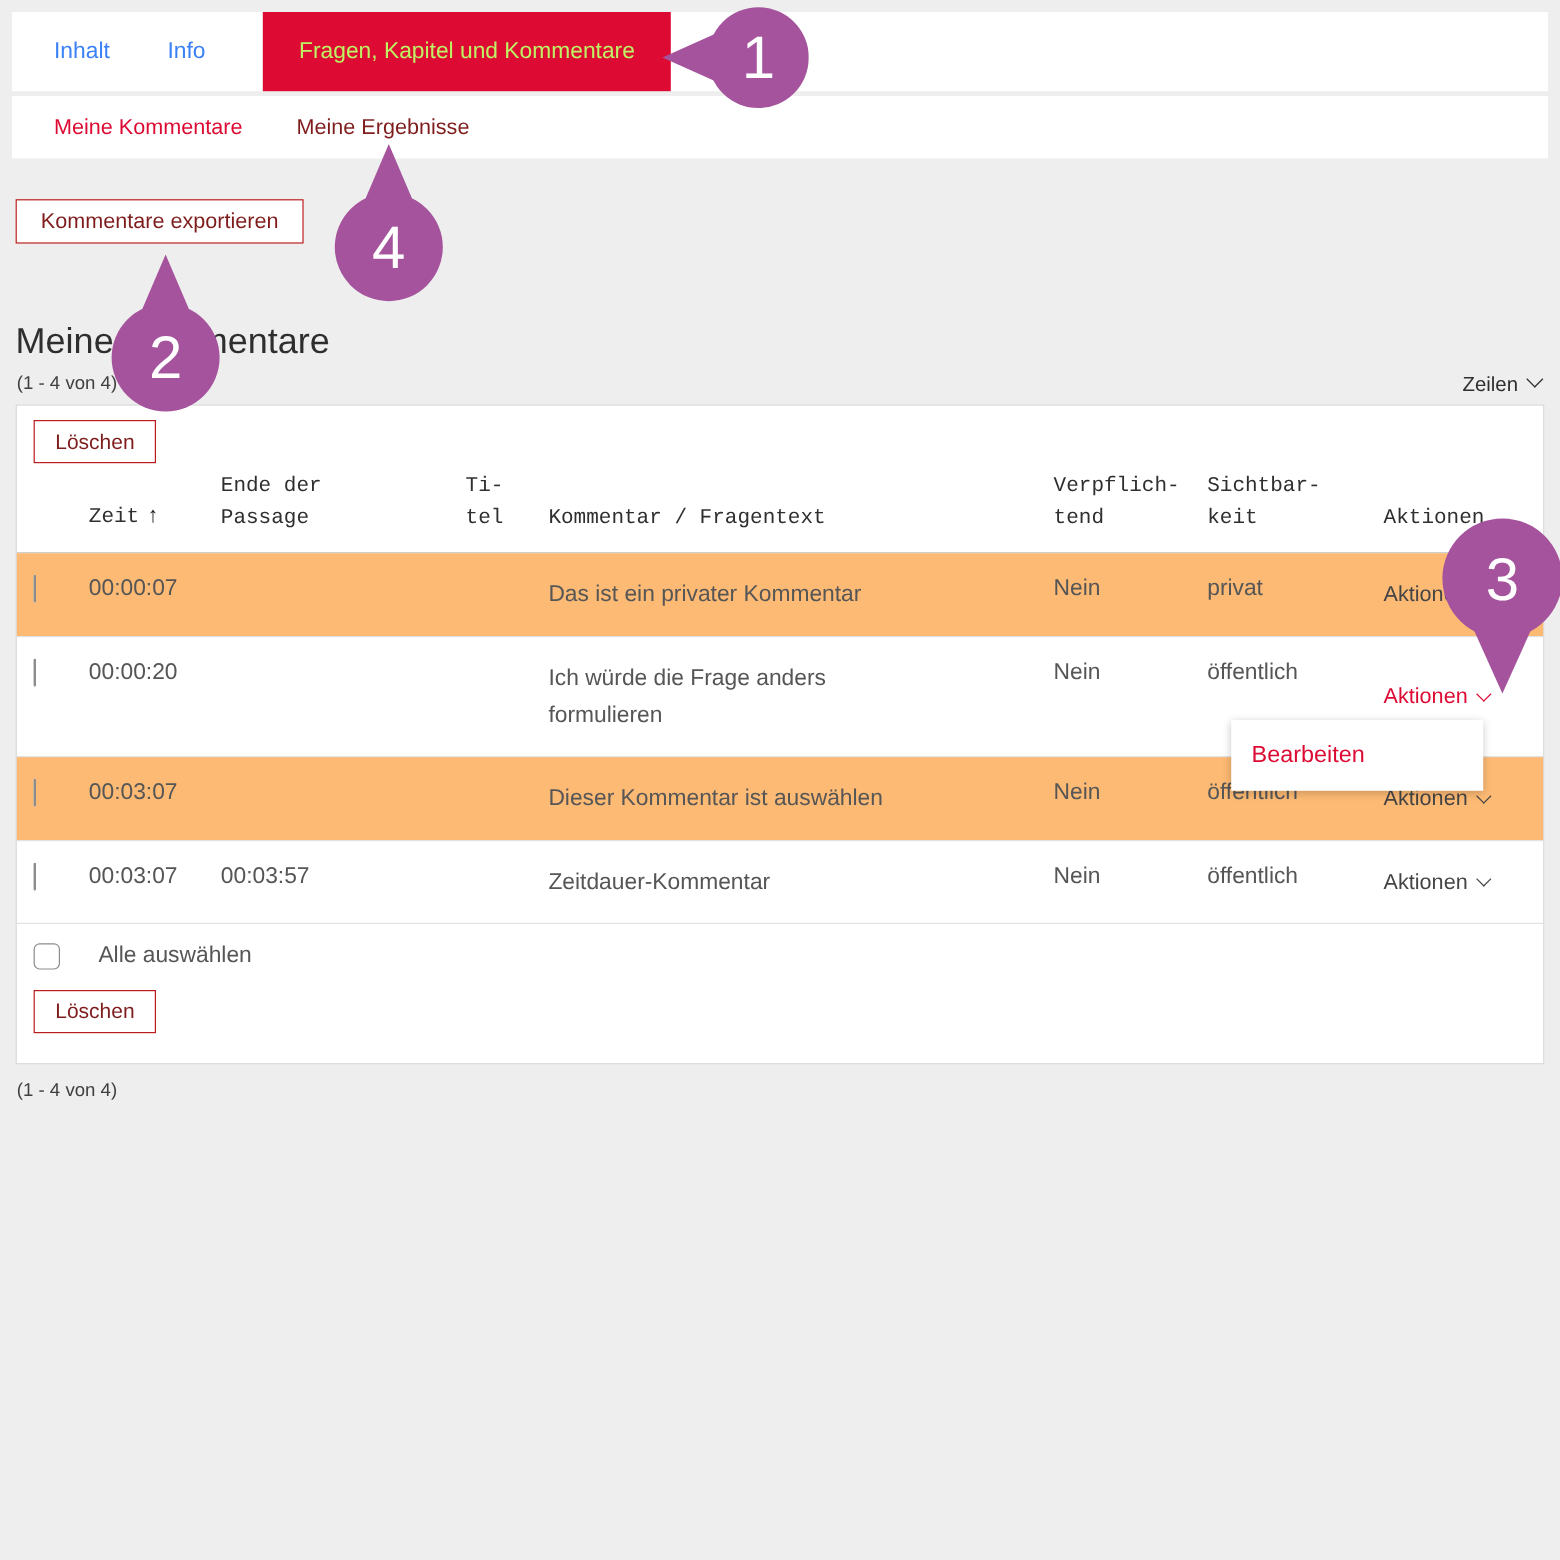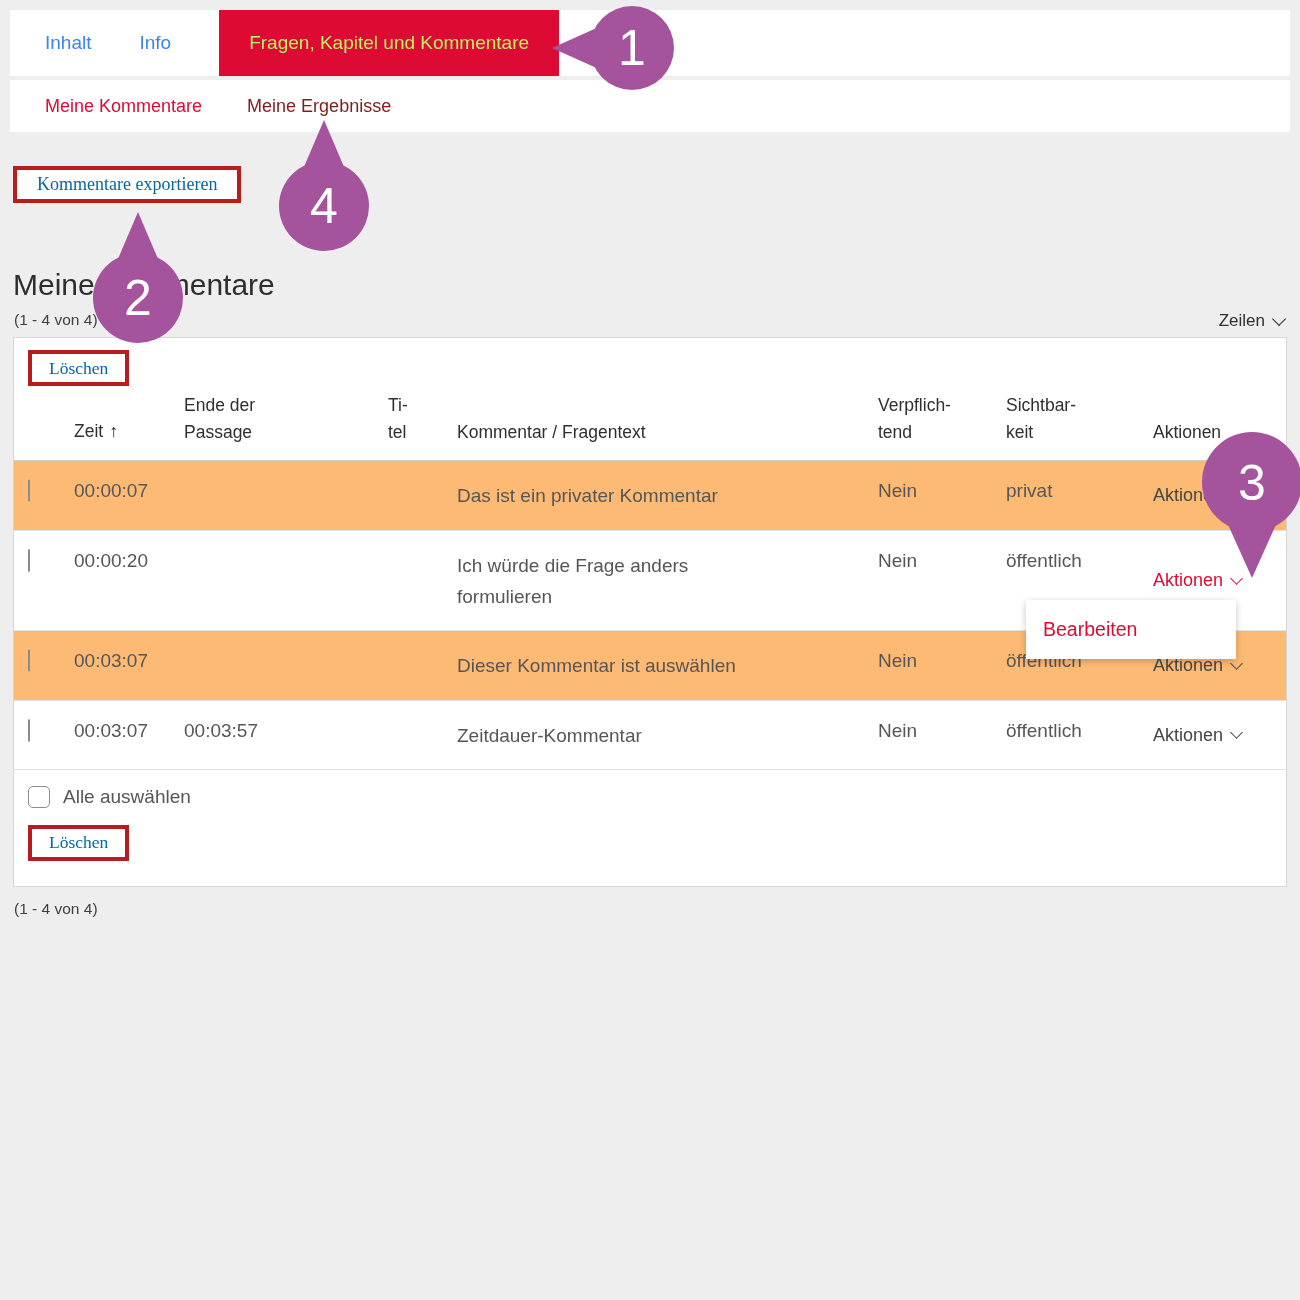--- a/index.html
+++ b/index.html
@@ -23,66 +23,66 @@
   .bar2 {
     position:absolute; left:10px; right:10px; top:80px; height:52px;
     background:#fff; display:flex; align-items:center; padding-left:35px;
   }
   .subtab { font-size:18px; margin-right:45px; cursor:pointer; color:#7f1d1d; }
   .subtab.active { color:#dd0b33; }
 
   
   .btn {
     display:inline-flex; align-items:center; justify-content:center;
-    background:#fff; border:4px solid #b91c1c; color:#0369a1;
-    font-size:18px; font-family:Liberation Serif, serif; cursor:pointer;
+    background:#fff; border:1px solid #b91c1c; color:#7f1d1d;
+    font-size:18px; font-family:Liberation Sans, sans-serif; cursor:pointer;
   }
   .export-btn { position:absolute; left:13px; top:166px; height:37px; padding:0 20px; }
   .page-title { position:absolute; left:13px; top:268px; font-size:30px; color:#2e2e2e; }
   .range-top { position:absolute; left:14px; top:311px; font-size:15.5px; color:#3f3f3f; }
   .rows-select {
     position:absolute; right:16px; top:311px; font-size:17px; color:#2f2f2f;
-    display:flex; align-items:center; gap:9px; cursor:pointer;
+    display:flex; align-items:flex-start; gap:9px; cursor:pointer;
   }
   .chev {
     display:inline-block; width:10px; height:10px;
     border-right:1.7px solid currentColor; border-bottom:1.7px solid currentColor;
     transform:rotate(45deg); margin-bottom:4px;
   }
 
   
   .table-box {
     position:absolute; left:13px; right:13px; top:337px; height:550px;
     background:#fff; border:1px solid #d6d6d6;
   }
   .del-top { margin:12px 0 0 14px; height:36px; padding:0 17px; font-size:17.5px; }
   .grid {
     display:grid;
     grid-template-columns:46px 110px 204px 69px 421px 128px 147px 1fr;
     padding:0 14px;
   }
   .thead { align-items:end; padding-bottom:14px; margin-top:6px;
            border-bottom:1px solid #cfcfcf; }
-  .th { font-size:17.5px; color:#2f2f2f; line-height:1.55; }
+  .th { font-size:17.5px; color:#2f2f2f; line-height:1.55;font-family:Liberation Mono, monospace; }
   .th-wrap-90 { max-width:92px; }
   .th-wrap-30 { max-width:32px; }
   .sort-arrow { font-weight:bold; font-size:18px; color:#1d1d1d; margin-left:6px; }
   .trow { padding-top:19px; padding-bottom:18px; font-size:19px; color:#565656; }
   .trow.gray { background:#fdba74; }
   .trow + .trow, .tfoot { border-top:1px solid #e2e2e2; }
   .cell-comment { max-width:330px; line-height:1.65; }
   .checkbox {
     width:22px; height:22px; background:#fff; border:1.5px solid #8c8c8c;
     border-radius:5px; cursor:pointer;
   }
   .actions { display:flex; align-items:center; gap:9px; color:#454545; font-size:18px; cursor:pointer; }
   .actions .chev { width:9px; height:9px; margin-bottom:5px; }
   .actions.open { color:#dd0b33; }
   .tfoot { padding:16px 14px 0 14px; }
-  .select-all { display:flex; align-items:center; gap:13px; font-size:19px; color:#565656; }
+  .select-all { display:flex; align-items:center; gap:32px; font-size:19px; color:#565656; }
   .del-bottom { margin:17px 0 0 0; height:36px; padding:0 17px; font-size:17.5px; }
   .range-bottom { position:absolute; left:14px; top:900px; font-size:15.5px; color:#3f3f3f; }
 
   
   .ctx-menu {
     position:absolute; left:1026px; top:600px; width:210px; height:59px;
     background:#fff; box-shadow:0 2px 7px rgba(0,0,0,.22); z-index:10;
     display:flex; align-items:center; padding-left:17px;
   }
   .ctx-item { color:#dd0b33; font-size:19.5px; cursor:pointer; }

